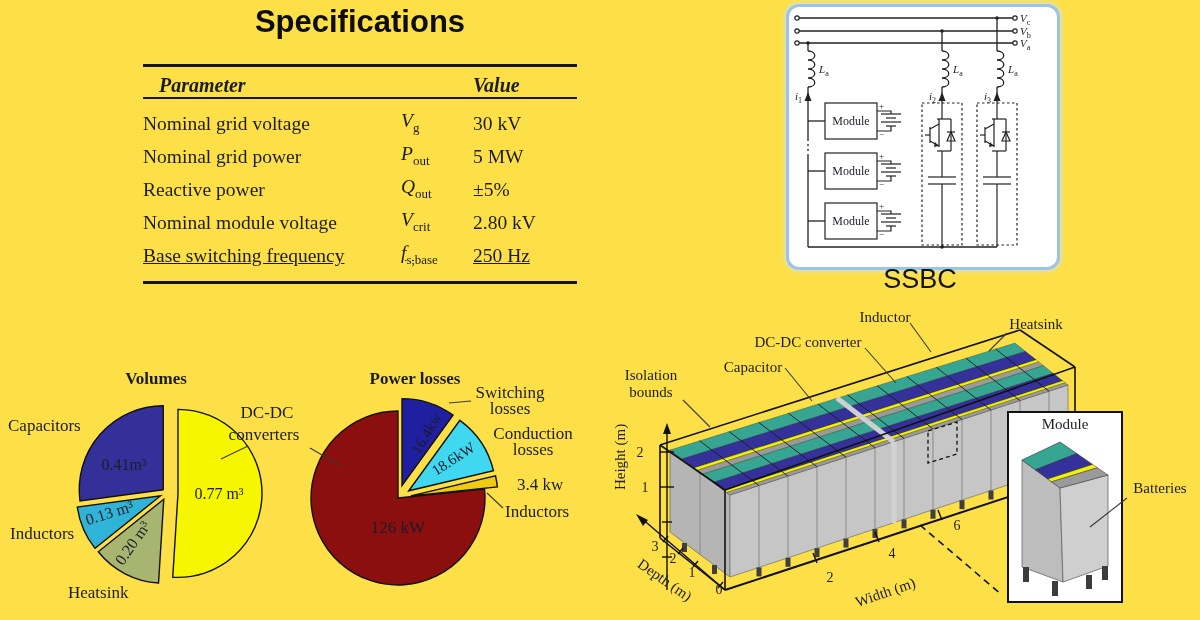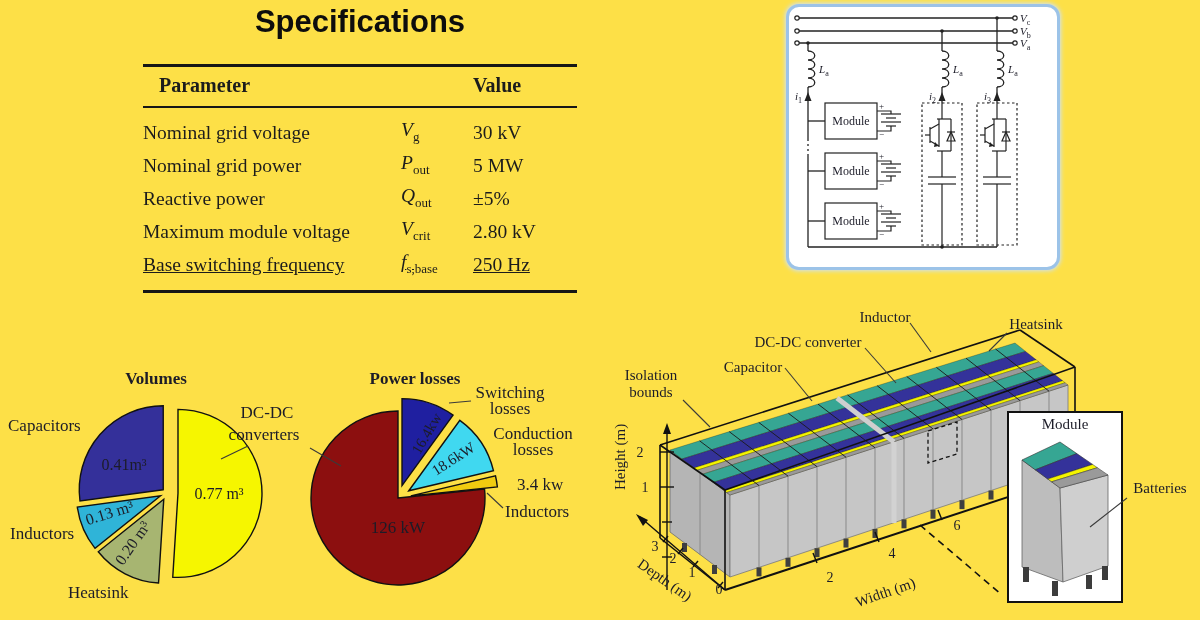--- a/index.html
+++ b/index.html
@@ -5,21 +5,21 @@
   html,body{margin:0;padding:0;background:#fff;}
   #canvas{position:relative;width:1200px;height:620px;background:#fde047;overflow:hidden;
           font-family:"Liberation Serif","DejaVu Serif",serif;color:#1a1a1a;}
   .abs{position:absolute;}
   
   #specs-title{left:143px;top:4px;width:434px;text-align:center;
     font-family:"Liberation Sans","DejaVu Sans",sans-serif;font-weight:bold;font-size:31px;color:#0d0d0d;}
   #specs-wrap{left:143px;top:64px;width:434px;}
   table.spec{width:100%;border-collapse:collapse;font-size:19.5px;color:#1c1c1c;}
   table.spec thead tr{border-top:3px solid #161616;border-bottom:2px solid #161616;}
-  table.spec thead th{text-align:left;font-size:20px;padding:7px 0 9px;}
+  table.spec thead th{text-align:left;font-size:20px;padding:7px 0 0;font-style:italic;}
   table.spec thead th.ph{padding-left:16px;}
   table.spec tbody{border-bottom:3px solid #161616;}
   table.spec tbody tr:first-child td{padding-top:9px;}
   table.spec tbody tr:last-child td{padding-bottom:9px;text-decoration:underline;}
   table.spec td{padding:0;line-height:26px;white-space:nowrap;}
   td.name{padding-left:16px;width:258px;}
   td.sym{width:72px;}
   td.sym i{font-style:italic;}
   sub{font-size:13px;}
   
@@ -63,21 +63,21 @@
             <td class="name">Nominal grid power</td>
             <td class="sym"><i>P</i><sub>out</sub></td>
             <td class="val">5 MW</td>
           </tr>
           <tr>
             <td class="name">Reactive power</td>
             <td class="sym"><i>Q</i><sub>out</sub></td>
             <td class="val">±5%</td>
           </tr>
           <tr>
-            <td class="name">Maximum module voltage</td>
+            <td class="name">Nominal module voltage</td>
             <td class="sym"><i>V</i><sub>crit</sub></td>
             <td class="val">2.80 kV</td>
           </tr>
           <tr>
             <td class="name">Base switching frequency</td>
             <td class="sym"><i>f</i><sub>s,base</sub></td>
             <td class="val">250 Hz</td>
           </tr>
         </tbody>
     </table>
@@ -218,20 +218,21 @@
             <line x1="208" y1="177" x2="208" y2="238"></line>
           </g>
         </g>
 
       <line class="w" x1="19" y1="240" x2="208" y2="240"></line>
       <line class="w" x1="153" y1="238" x2="153" y2="240"></line>
         <line class="w" x1="208" y1="238" x2="208" y2="240"></line>
       <circle cx="153" cy="240" r="1.8" fill="#222"></circle>
     </svg>
   </div>
+  <div id="ssbc-caption" class="abs">SSBC</div>
 
   <svg class="abs" style="left:0;top:360px" width="600" height="260" viewBox="0 0 600 260">
     <g id="volumes-slices">
         <path d="M177.99464381202216,133.34323089424294 L177.99464381202216,49.343230894242936 A84,84 0 1 1 172.75512447469058,217.17966353014253 Z" fill="#f6f600" stroke="#111" stroke-width="1.4"></path>
         <path d="M163.77673400638153,139.2137393197963 L158.53721466904994,223.05017195569587 A84,84 0 0 1 98.25884165557407,191.78184544801826 Z" fill="#a7b571" stroke="#111" stroke-width="1.4"></path>
         <path d="M160.56822201474685,135.76264944363433 L95.0503296639394,188.3307555718563 A84,84 0 0 1 77.33515934815438,147.08772247382228 Z" fill="#2fb4d8" stroke="#111" stroke-width="1.4"></path>
         <path d="M163.233665080648,129.71142564699085 L80.00060241405552,141.0364986771788 A84,84 0 0 1 163.23366508064814,45.71142564699085 Z" fill="#34309a" stroke="#111" stroke-width="1.4"></path>
       </g>
     <g id="power-slices">
         <path d="M402.0077691901923,125.63319822597025 L402.0077691901923,38.63319822597025 A87,87 0 0 1 453.0374257631148,55.17062553628213 Z" fill="#1f1fa0" stroke="#111" stroke-width="1.4"></path>

